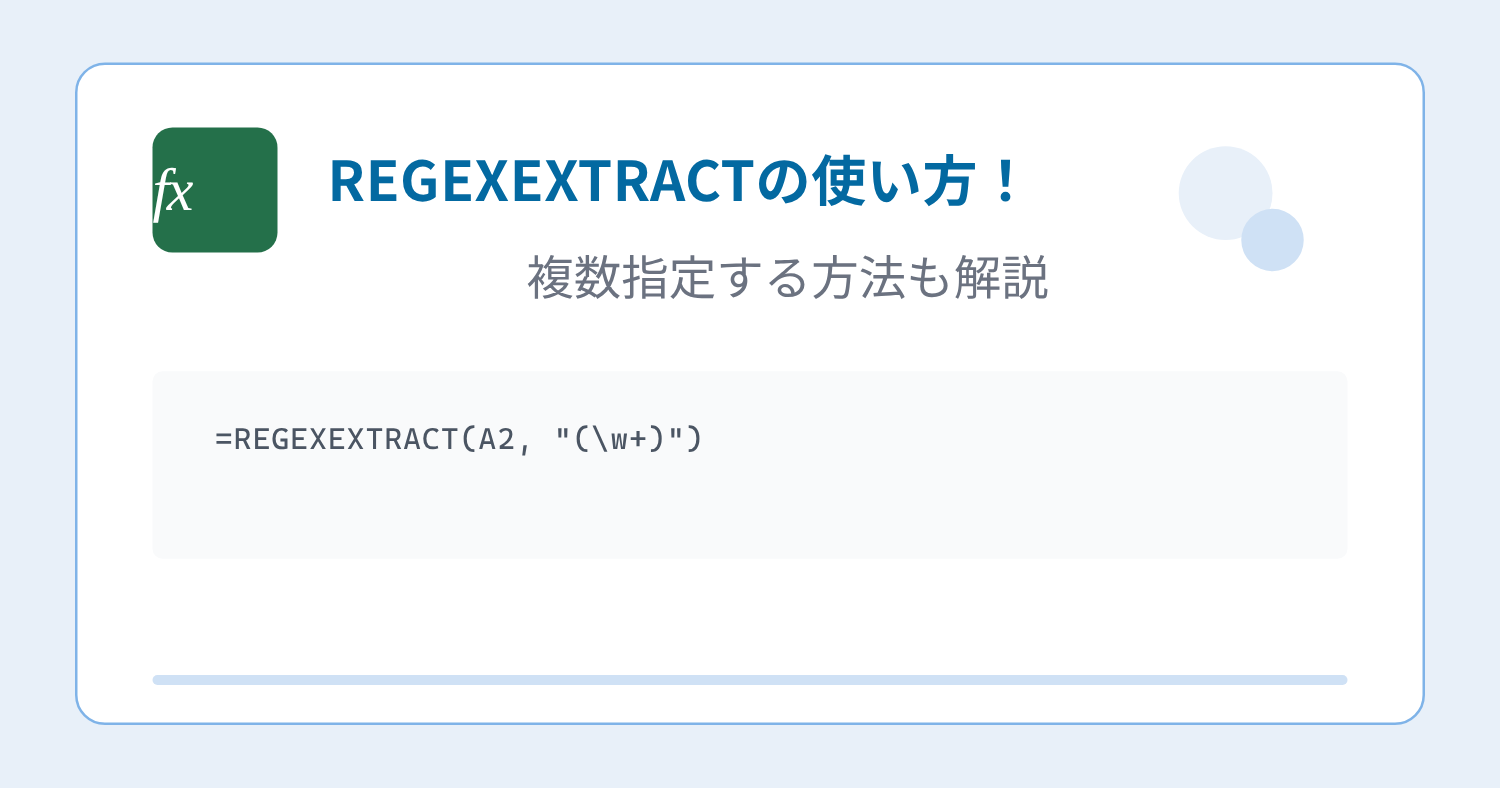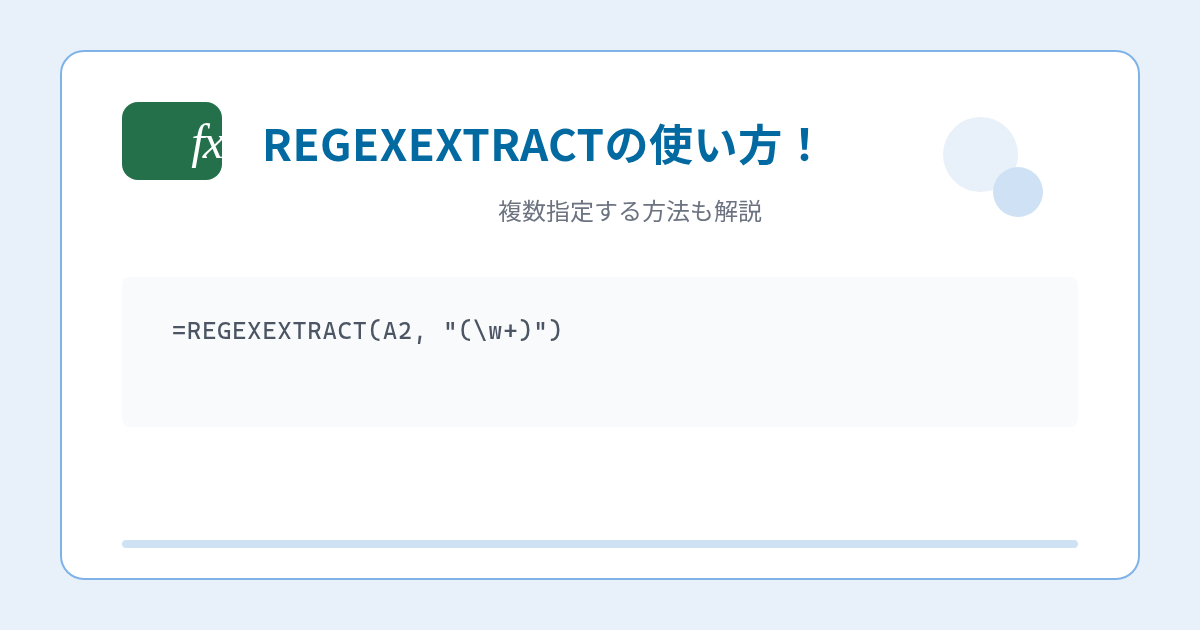--- a/index.html
+++ b/index.html
@@ -33,26 +33,26 @@
     
     .header-row {
       display: flex;
       align-items: flex-start;
       gap: 40px;
       margin-bottom: 20px;
     }
     
     .fx-icon {
       width: 100px;
-      height: 78px;
+      height: 100px;
       background-color: #24704a;
       border-radius: 16px;
       display: flex;
       align-items: center;
-      justify-content: flex-end;
+      justify-content: flex-start;
       flex-shrink: 0;
     }
     
     .fx-icon-text {
       color: #ffffff;
       font-size: 48px;
       font-style: italic;
       font-weight: 400;
       font-family: Georgia, "Times New Roman", serif;
       letter-spacing: -2px;
@@ -65,21 +65,21 @@
     
     .title {
       font-size: 44px;
       font-weight: 700;
       color: #0369a1;
       margin-bottom: 18px;
       letter-spacing: 0.5px;
     }
     
     .subtitle {
-      font-size: 24px;
+      font-size: 38px;
       font-weight: 400;
       color: #6b7280;
       text-align: center;
       padding-right: 80px;
     }
     
     .code-block {
       background-color: #f9fafb;
       border-radius: 8px;
       padding: 40px 50px;

